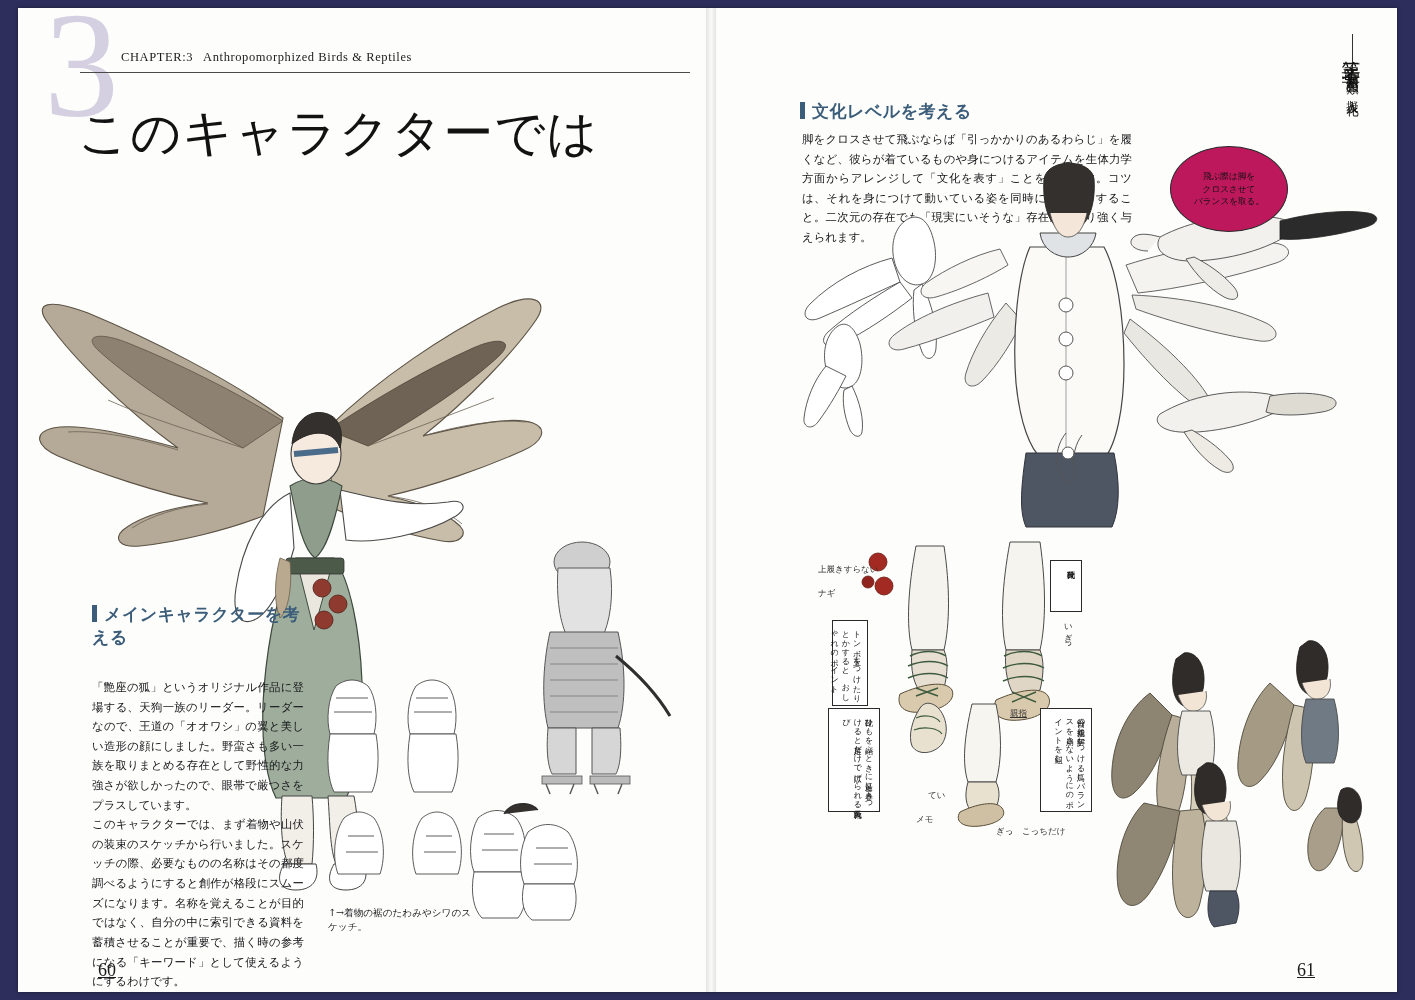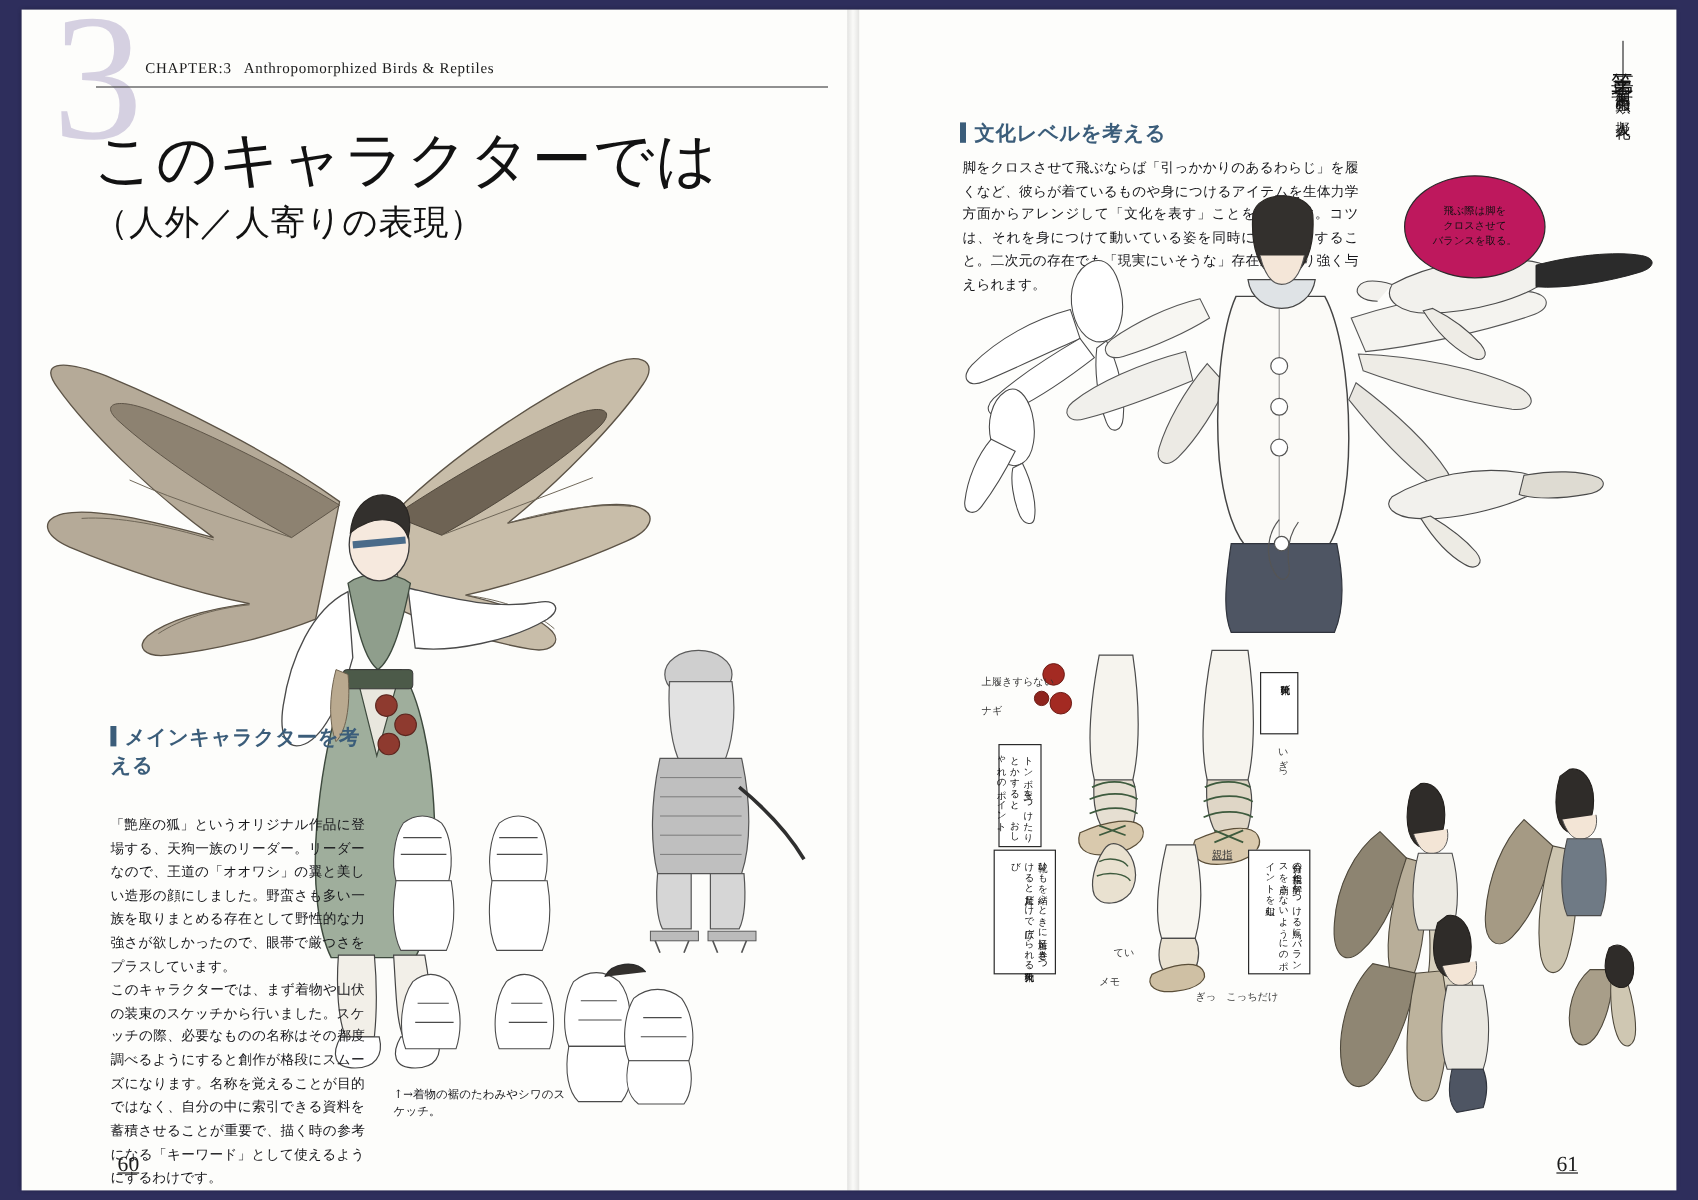--- a/index.html
+++ b/index.html
@@ -239,21 +239,20 @@
   <div class="left-page">
 
     <div class="chapter-numeral">3</div>
 
     <div class="running-head">
       <span class="ch">CHAPTER:3</span><span>Anthropomorphized Birds &amp; Reptiles</span>
     </div>
     <div class="head-rule"></div>
 
     <div class="main-title">このキャラクターでは</div>
-    <div class="sub-title">（人外／人寄りの表現）</div>
 
     <div class="art" style="left:10px; top:250px;">
       <svg width="530" height="560" viewBox="0 0 530 560">
 
         <path d="M255 160 C200 120 120 80 60 55 C20 40 5 45 20 65 C45 100 95 150 150 190 C95 175 50 165 25 170 C5 175 8 188 30 198 C70 215 130 235 180 245 C140 250 110 260 95 272 C85 281 92 290 112 288 C150 284 200 272 235 258 Z" fill="#b5aa98" stroke="#5c5346" stroke-width="1.1"></path>
         <path d="M255 163 C210 135 150 105 100 85 C70 73 55 78 70 92 C100 120 160 160 215 190 Z" fill="#8d8271" stroke="#5c5346" stroke-width="0.8"></path>
         <path d="M150 192 C110 180 70 172 40 174 M180 246 C150 249 122 258 104 270 M215 190 C170 175 120 160 80 142" fill="none" stroke="#6b6254" stroke-width="0.8"></path>
 
         <path d="M300 170 C350 120 420 75 470 50 C505 33 522 42 508 62 C486 94 440 142 395 178 C445 166 485 158 505 165 C520 171 515 184 494 193 C456 210 405 228 360 238 C395 246 420 256 432 268 C440 277 432 286 414 283 C380 277 335 264 305 250 Z" fill="#c8bda9" stroke="#5c5346" stroke-width="1.1"></path>
         <path d="M300 172 C345 142 400 110 445 90 C472 78 486 83 472 97 C444 124 390 160 340 188 Z" fill="#6e6354" stroke="#4c4438" stroke-width="0.8"></path>

